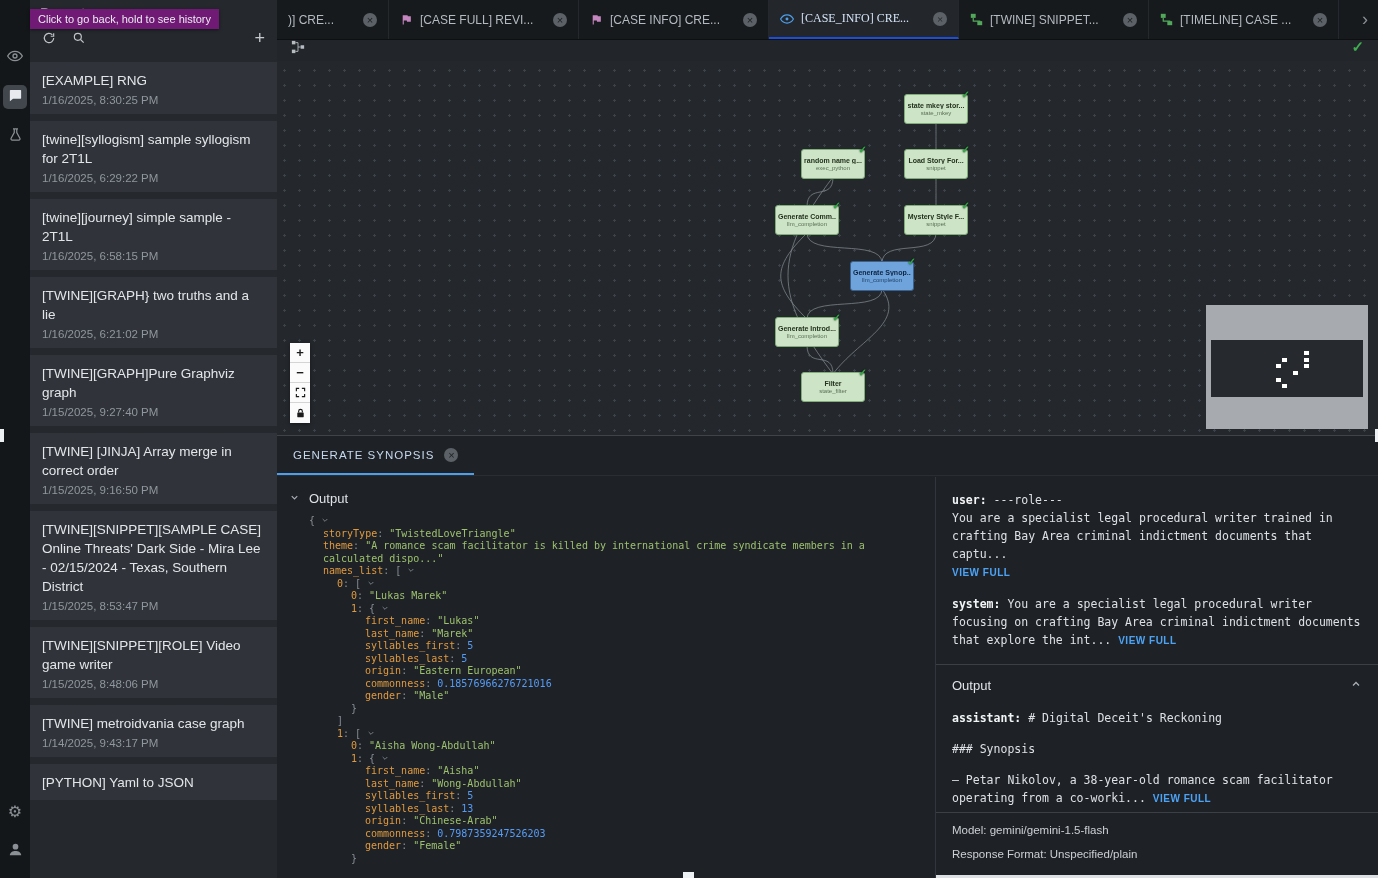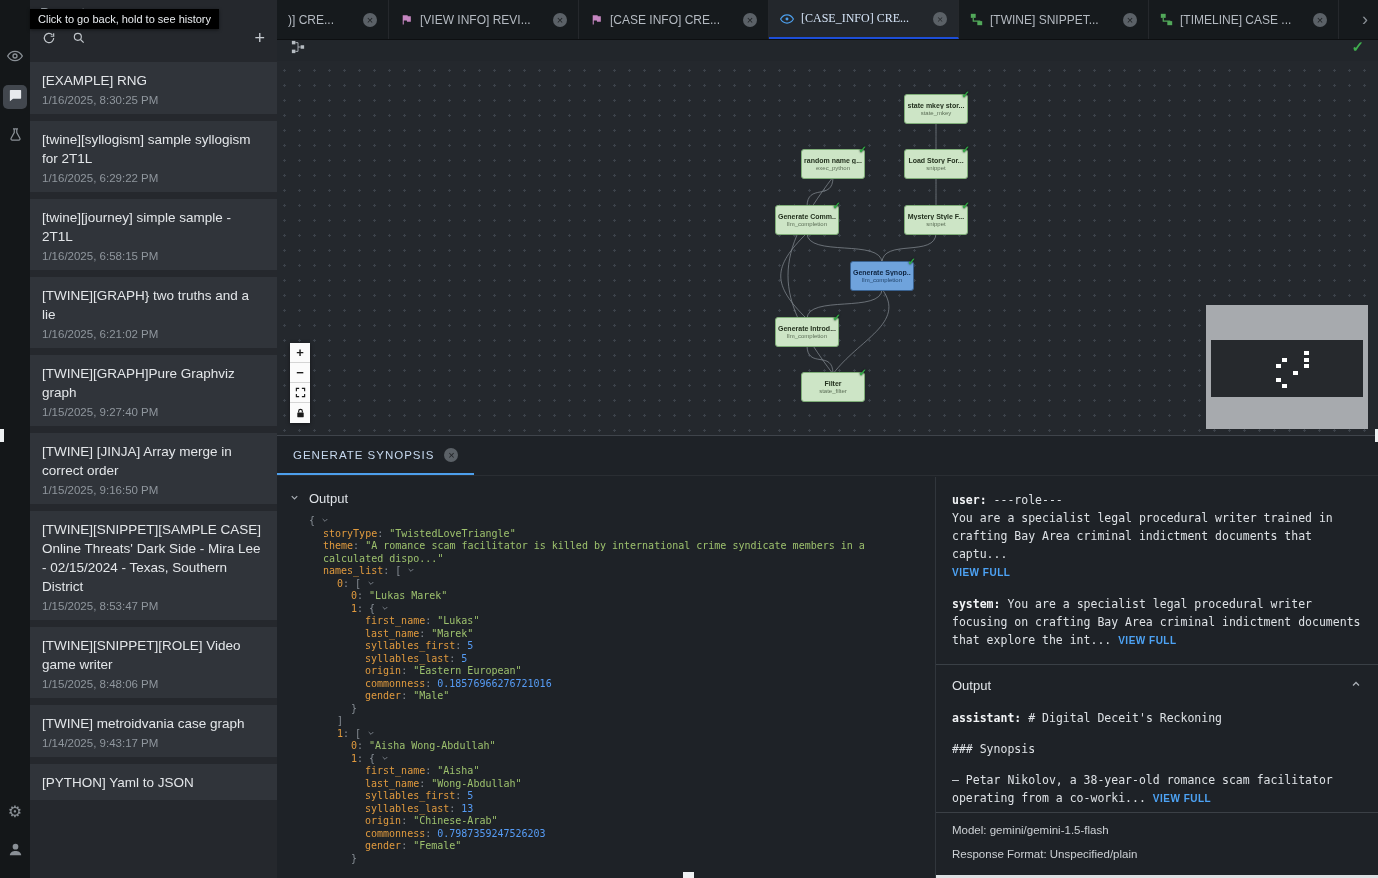--- a/index.html
+++ b/index.html
@@ -18,21 +18,21 @@
   .panel-title { color:#9aa1a8; font-size:14px; padding:5px 10px 2px; }
   .panel-toolbar { height:30px; display:flex; align-items:center; gap:16px; padding:0 12px; }
   .tb-icon { display:flex; align-items:center; cursor:pointer; }
   .tb-plus { margin-left:auto; font-size:18px; color:#c6cbd0; cursor:pointer; line-height:1; }
   .prompts-list { position:absolute; top:62px; bottom:0; left:0; right:0; overflow:hidden; }
   .prompt-item { background:#30343a; margin-bottom:7px; padding:9px 12px 8px; cursor:pointer; }
   .prompt-title { color:#e3e6e9; font-size:13.5px; line-height:19px; }
   .prompt-ts { color:#8f969d; font-size:11.5px; margin-top:4px; }
 
   
-  .tooltip { position:absolute; left:30px; top:9px; background:#000000; color:#e9ecef; font-size:11px; padding:4px 8px; z-index:200; box-shadow:0 1px 3px rgba(0,0,0,.5); white-space:nowrap; }
+  .tooltip { position:absolute; left:30px; top:9px; background:#701a75; color:#e9ecef; font-size:11px; padding:4px 8px; z-index:200; box-shadow:0 1px 3px rgba(0,0,0,.5); white-space:nowrap; }
 
   
   .tab-bar { position:absolute; left:277px; top:0; right:0; height:40px; background:#161a1d; display:flex; border-bottom:1px solid #0d0f11; z-index:10; }
   .tabs-container { display:flex; flex:1; overflow:hidden; }
   .tab { width:190px; flex:none; display:flex; align-items:center; gap:7px; padding:0 11px; border-right:1px solid #25282c; cursor:pointer; }
   .tab.clipped { width:112px; }
   .tab.active { background:#23272c; border-bottom:2px solid #1d4ed8;font-family:Liberation Serif, serif; }
   .tab-icon { display:flex; align-items:center; flex:none; }
   .tab-label { color:#b4bac1; font-size:12px; white-space:nowrap; overflow:hidden; flex:1; }
   .tab.active .tab-label { color:#d5e4f7; }
@@ -199,21 +199,21 @@
       <div class="tab clipped">
         <span class="tab-label">)] CRE...</span>
         <span class="tab-close">×</span>
       </div>
       <div class="tab">
         <span class="tab-icon">
           <svg width="13" height="13" viewBox="0 0 24 24" fill="#c586c0">
             <path d="M14.4 6L14 4H5v17h2v-7h5.6l.4 2h7V6z"></path>
           </svg>
         </span>
-        <span class="tab-label">[VIEW INFO] REVI...</span>
+        <span class="tab-label">[CASE FULL] REVI...</span>
         <span class="tab-close">×</span>
       </div>
       <div class="tab">
         <span class="tab-icon">
           <svg width="13" height="13" viewBox="0 0 24 24" fill="#c586c0">
             <path d="M14.4 6L14 4H5v17h2v-7h5.6l.4 2h7V6z"></path>
           </svg>
         </span>
         <span class="tab-label">[CASE INFO] CRE...</span>
         <span class="tab-close">×</span>

